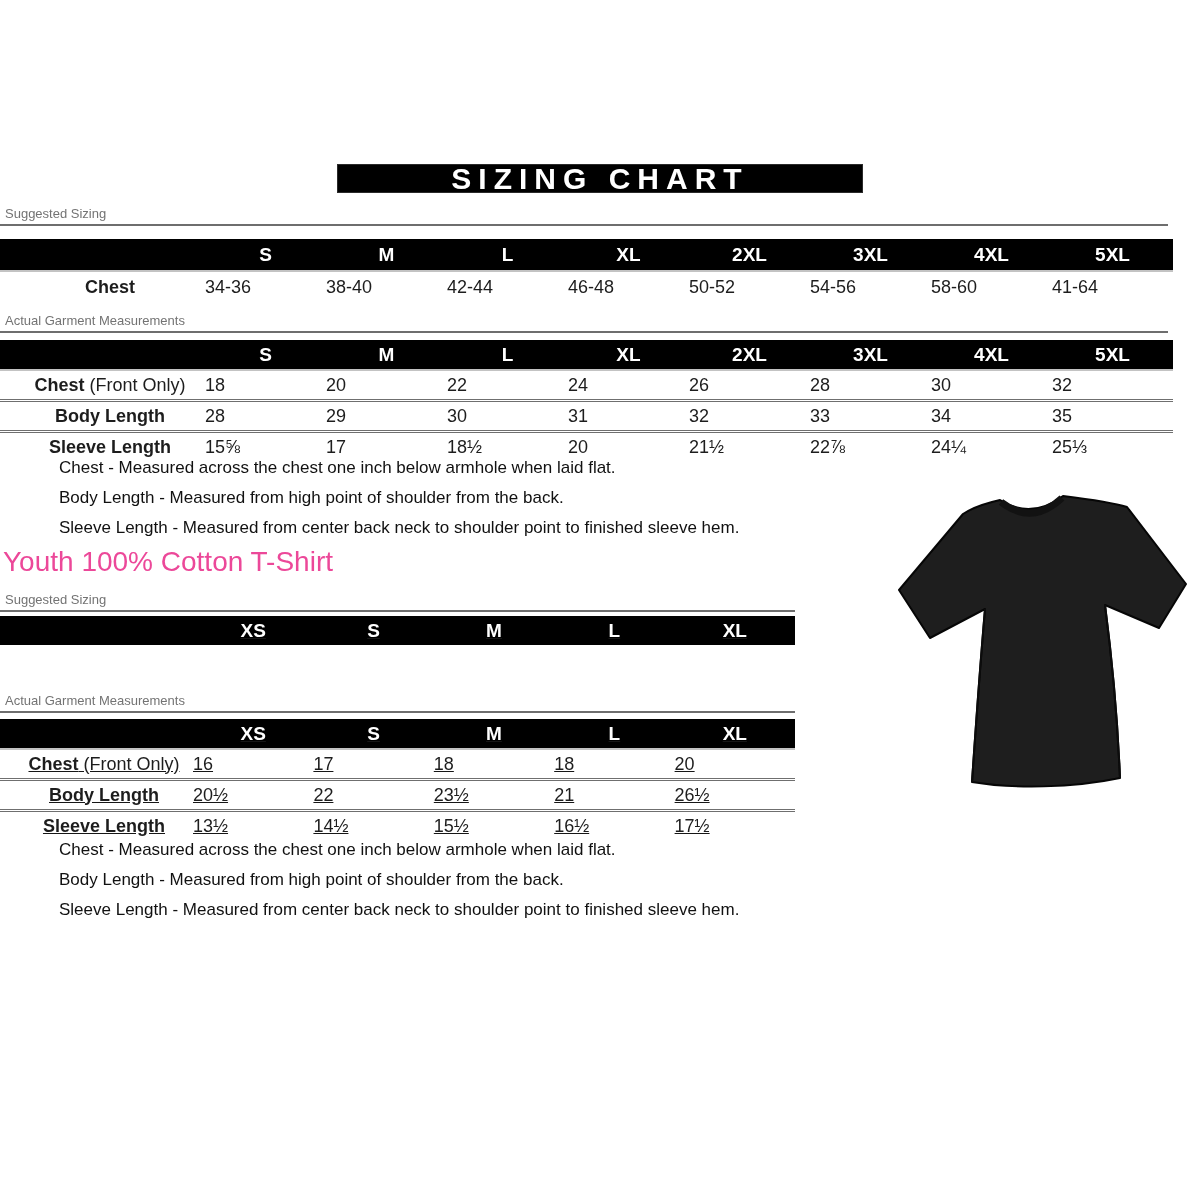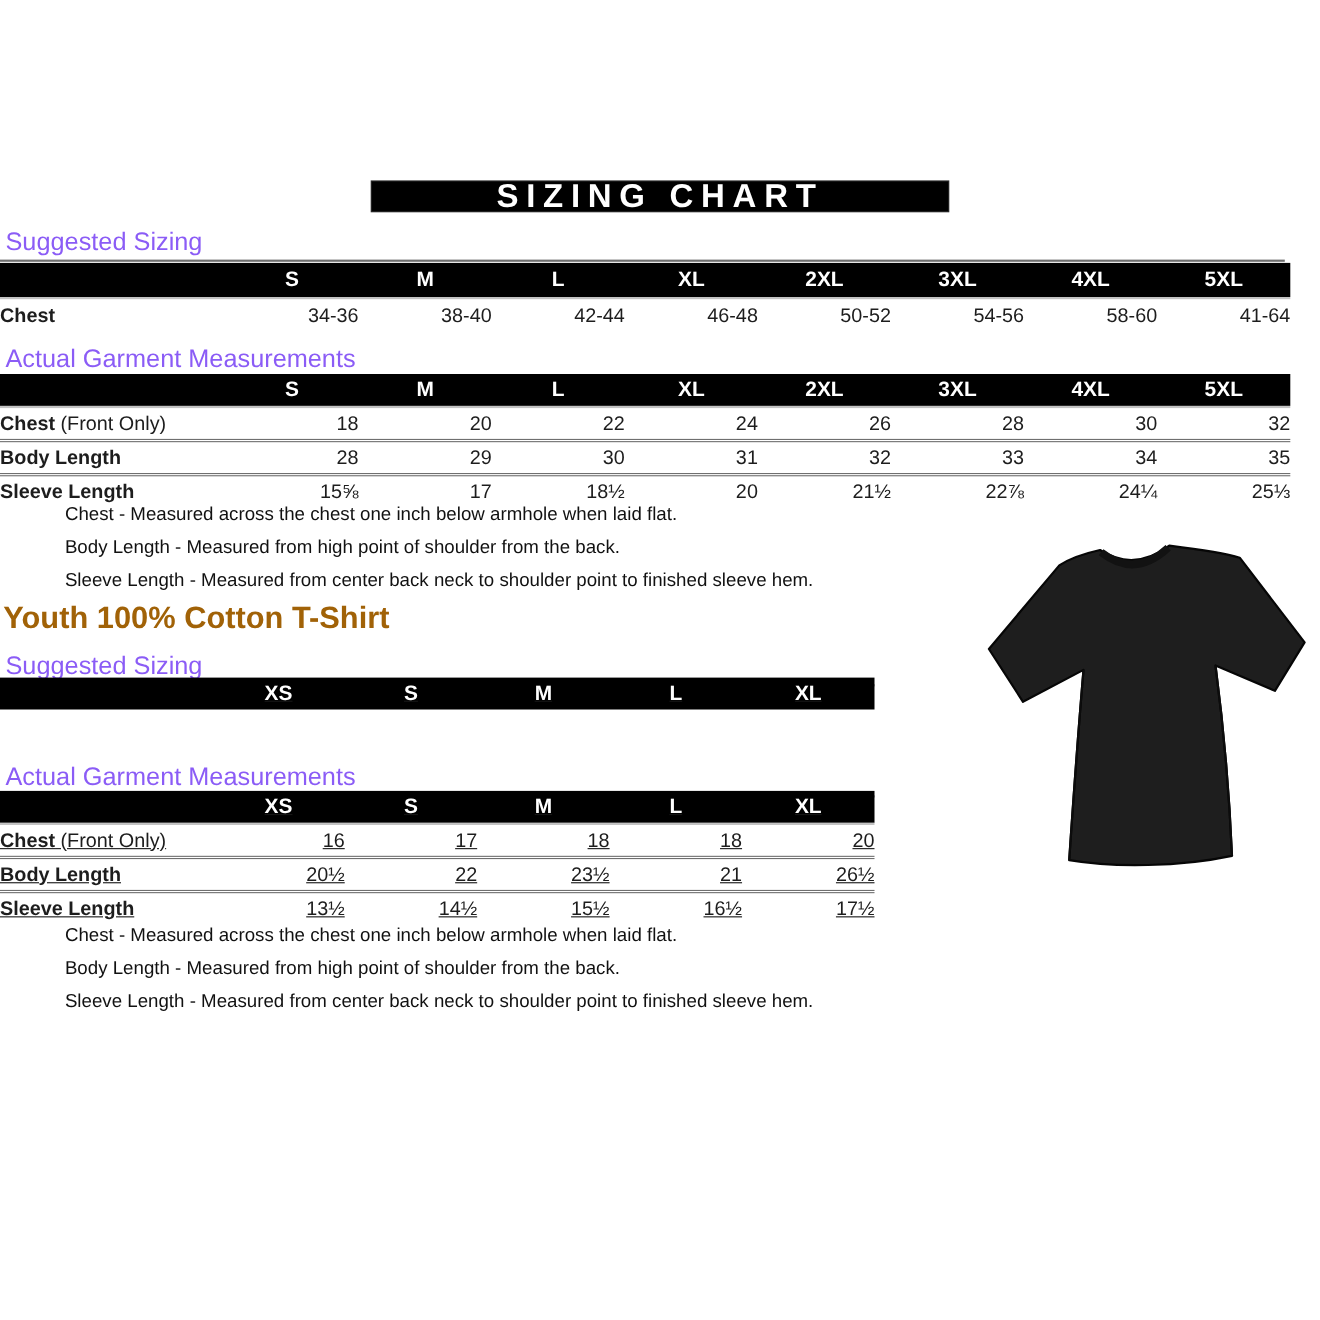--- a/index.html
+++ b/index.html
@@ -4,41 +4,41 @@
 <style>
   html,body { margin:0; padding:0; background:#ffffff; }
   body { width:1200px; height:1200px; position:relative; font-family:"Liberation Sans", sans-serif; color:#161616; }
   .page { position:absolute; inset:0; background:#fff; overflow:hidden; }
 
   .h1 { position:absolute; left:13px; top:160px; font-size:30px; font-weight:bold; color:#141414; }
   .banner { position:absolute; left:338px; top:165px; width:524px; height:27px; background:#000;
             display:flex; align-items:center; justify-content:center; box-shadow:0 0 0 1px #2a2a2a; }
   .banner span { color:#fff; font-weight:bold; font-size:30px; letter-spacing:7px; }
 
-  .sec-label { position:absolute; font-size:23px; color:#8b5cf6; border-bottom:2px solid #6e6e6e; padding:0 0 3px 5px; }
+  .sec-label { position:absolute; font-size:13px; color:#737373; border-bottom:2px solid #6e6e6e; padding:0 0 3px 5px; }
 
   .tbl { position:absolute; left:0; }
   .tbl.adult { width:1173px; }
   .tbl.youth-t { width:795px; }
   .row { display:grid; align-items:center; }
   .adult .row { grid-template-columns:205px repeat(8, 1fr); }
   .youth-t .row { grid-template-columns:193px repeat(5, 1fr);text-decoration:underline; }
   .row.h31 { height:31px; } .row.h29 { height:29px; } .row.h28 { height:28px; }
   .thead { background:#000; }
   .thead .cell { color:#fff; font-weight:bold; font-size:19px; text-align:center; }
-  .trow .cell { font-size:18px; color:#1d1d1d; text-align:right; }
-  .cell.label-cell { text-align:left; font-weight:bold; white-space:nowrap; }
+  .trow .cell { font-size:18px; color:#1d1d1d; text-align:left; }
+  .cell.label-cell { text-align:center; padding-left:15px; font-weight:bold; white-space:nowrap; }
   .label-cell .reg { font-weight:normal; }
   .sep-thin { border-top:2px solid #c3c3c3; }
   .sep-dbl { border-top:3px double #6f6f6f; }
 
   .notes { position:absolute; left:14px; font-size:17px; color:#111;margin-left:45px; }
   .notes div { margin-bottom:10px; }
 
-  .h2 { position:absolute; left:3px; top:546px; font-size:28px; font-weight:bold; color:#a16207; }
+  .h2 { position:absolute; left:3px; top:546px; font-size:28px; font-weight:normal; color:#ec4899; }
 
   .tee { position:absolute; left:893px; top:476px; width:305px; height:335px; }
 </style>
 </head>
 <body>
 
 <div class="page">
 
 
   <div class="banner">

